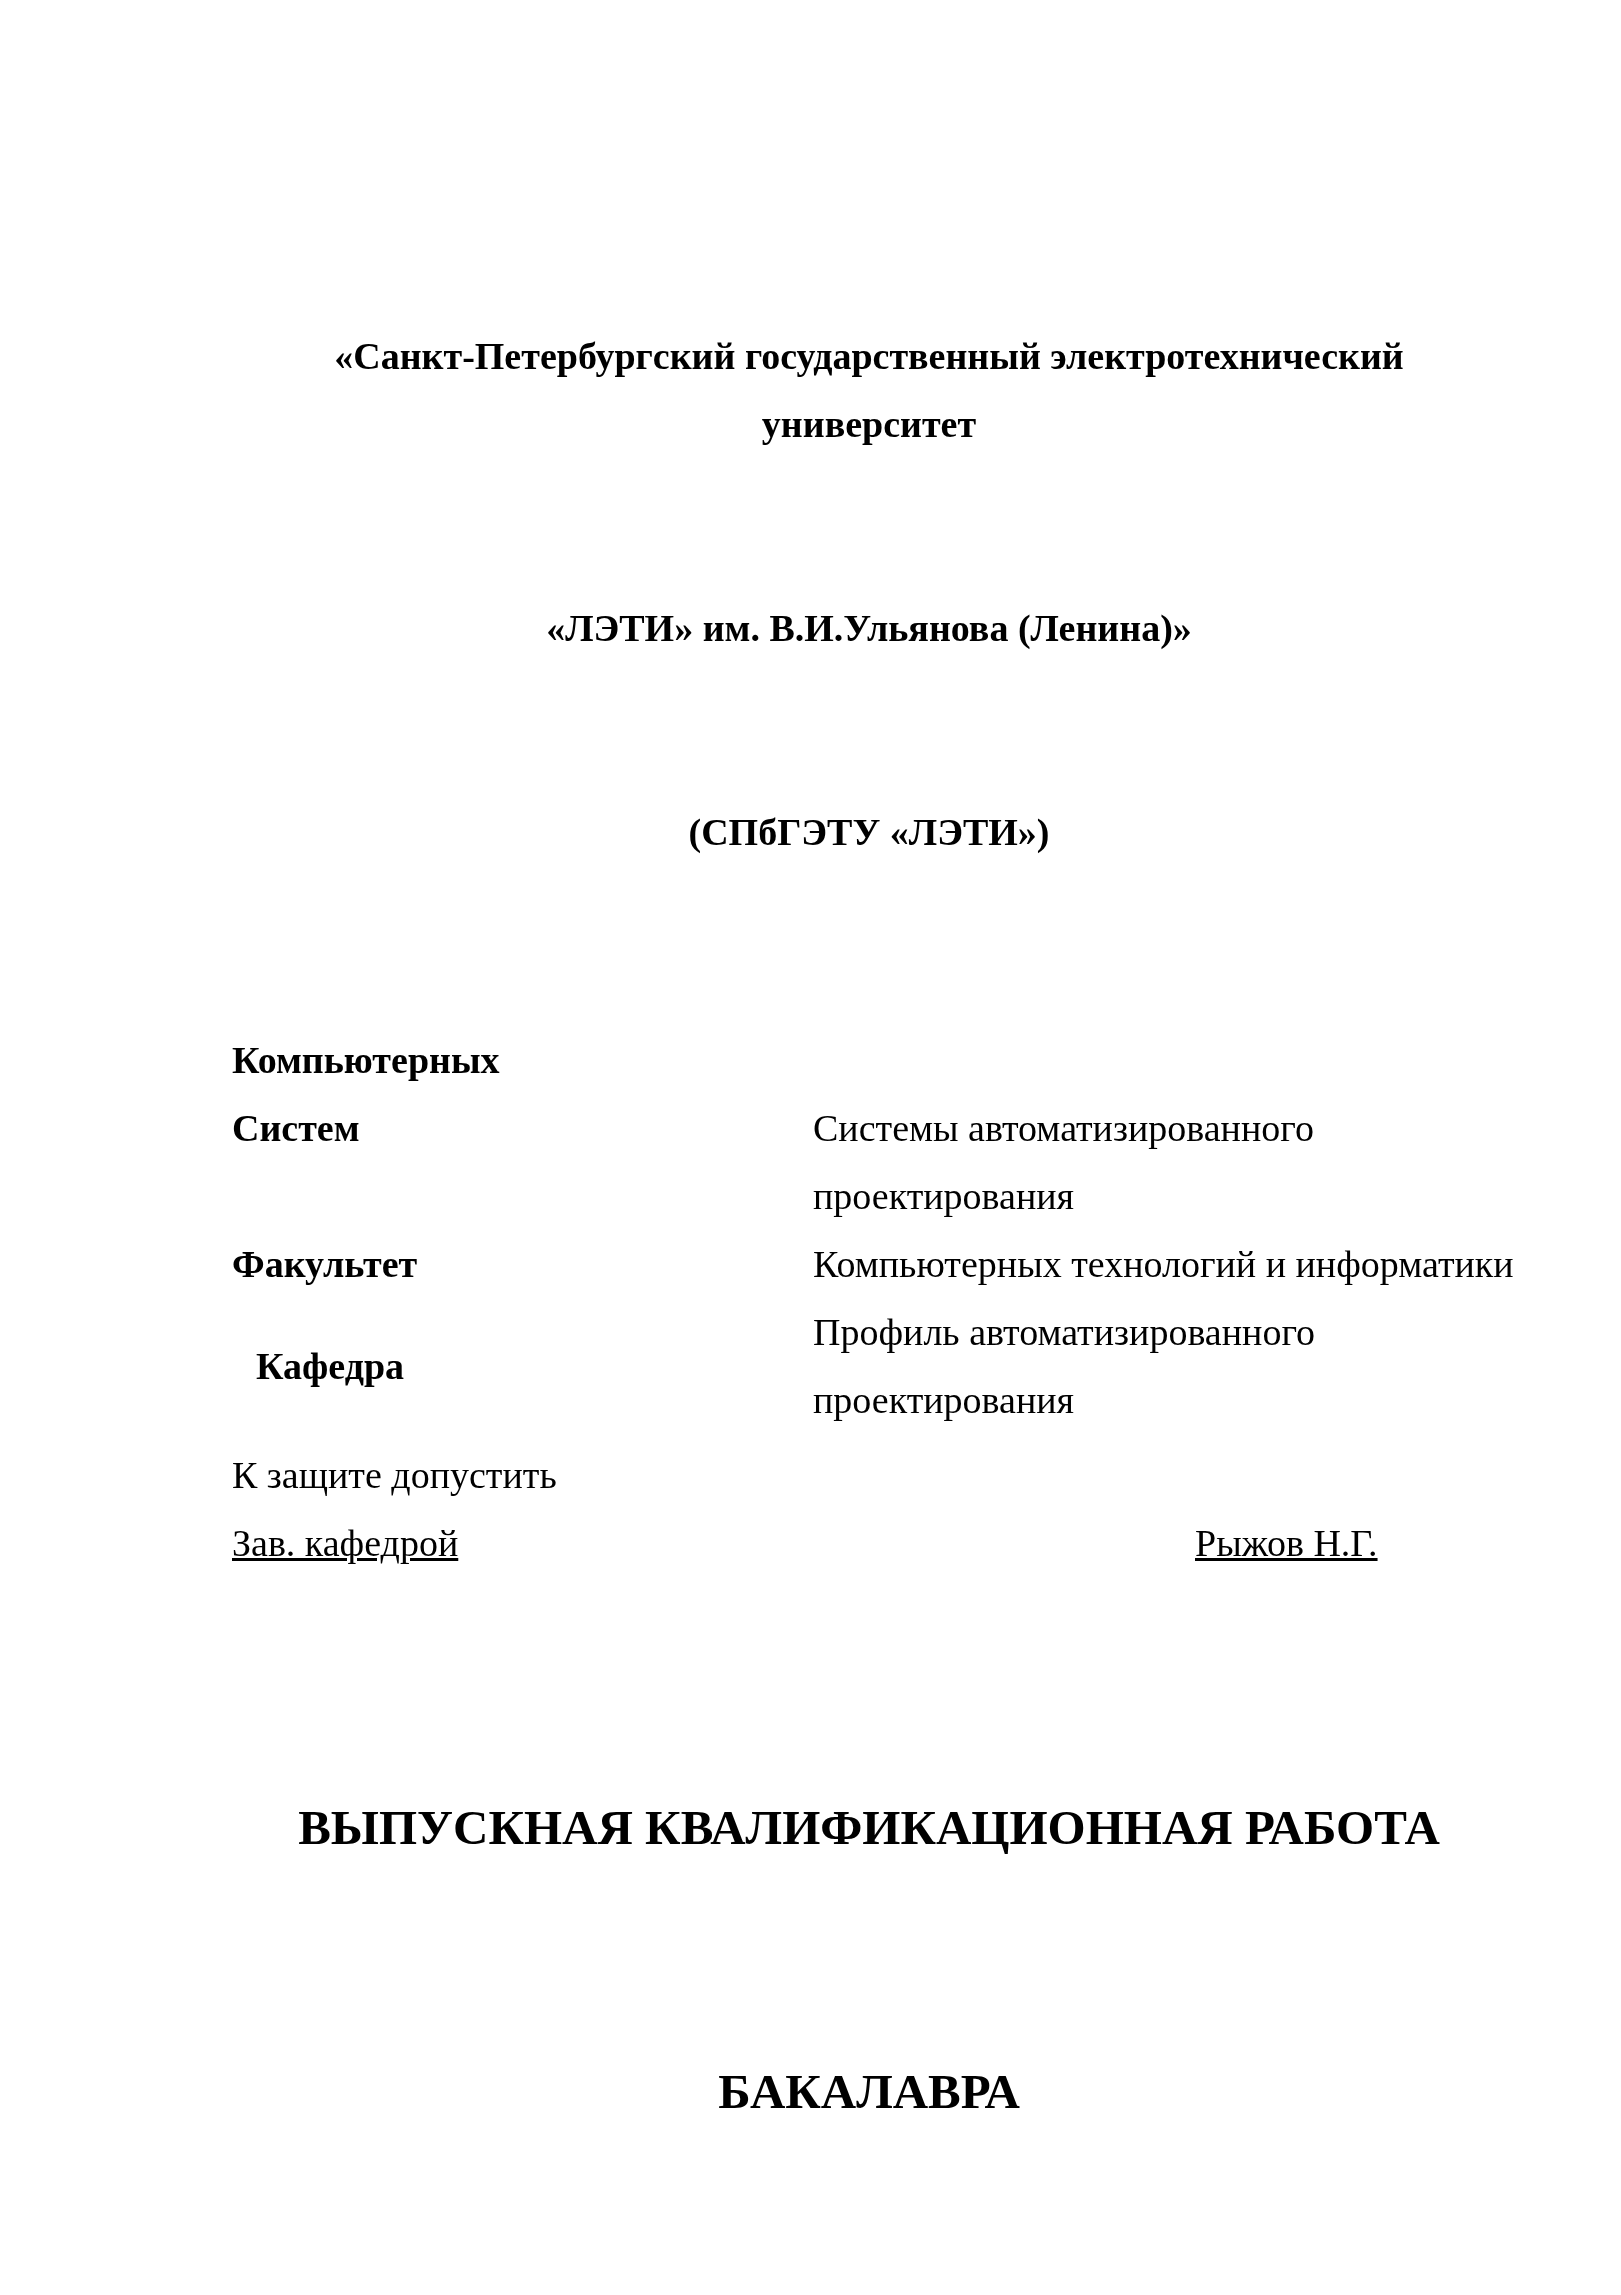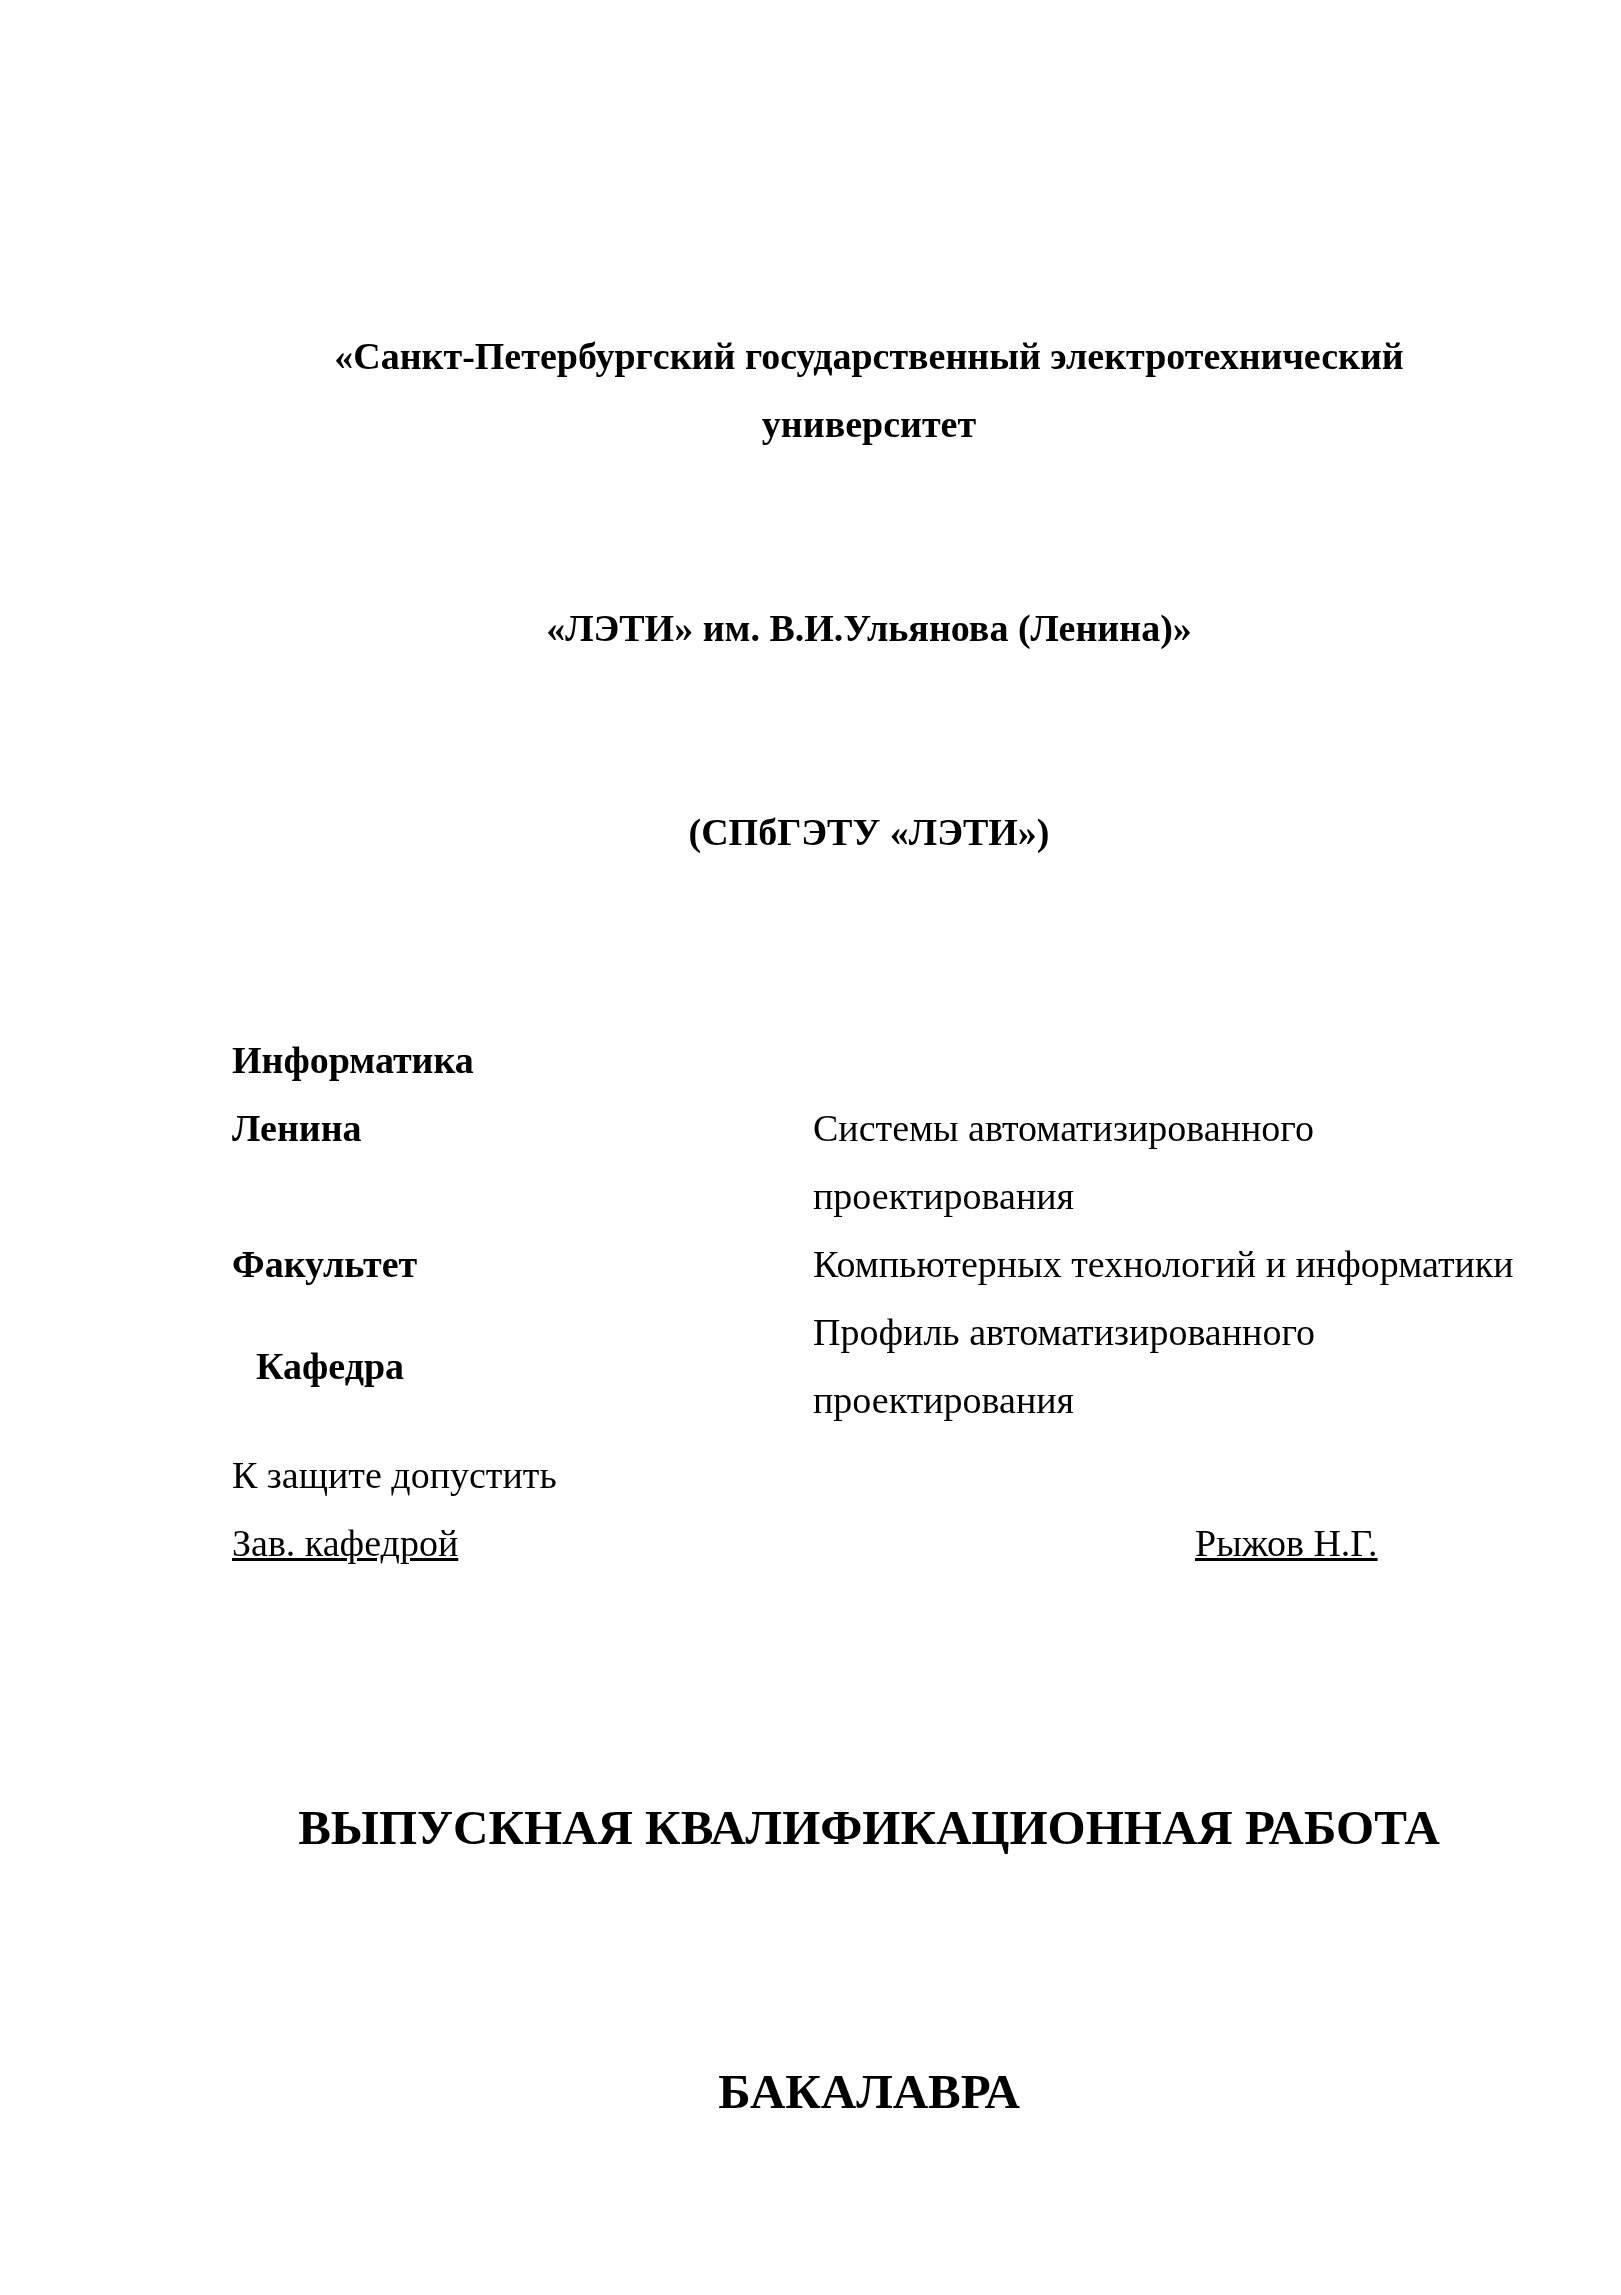--- a/index.html
+++ b/index.html
@@ -71,24 +71,24 @@
   <div class="content">
 
     <div class="uni-header">
       <div>«Санкт-Петербургский государственный электротехнический университет</div>
       <div>«ЛЭТИ» им. В.И.Ульянова (Ленина)»</div>
       <div>(СПбГЭТУ «ЛЭТИ»)</div>
     </div>
 
     <div class="fields">
       <div class="field-row">
-        <div class="field-label">Информатика</div>
+        <div class="field-label">Компьютерных</div>
       </div>
       <div class="field-row">
-        <div class="field-label">Ленина</div>
+        <div class="field-label">Систем</div>
         <div class="field-value">Системы автоматизированного
 проектирования</div>
       </div>
       <div class="field-row">
         <div class="field-label">Факультет</div>
         <div class="field-value">Компьютерных технологий и информатики</div>
       </div>
       <div class="field-row">
         <div class="field-label center">Кафедра</div>
         <div class="field-value">Профиль автоматизированного

